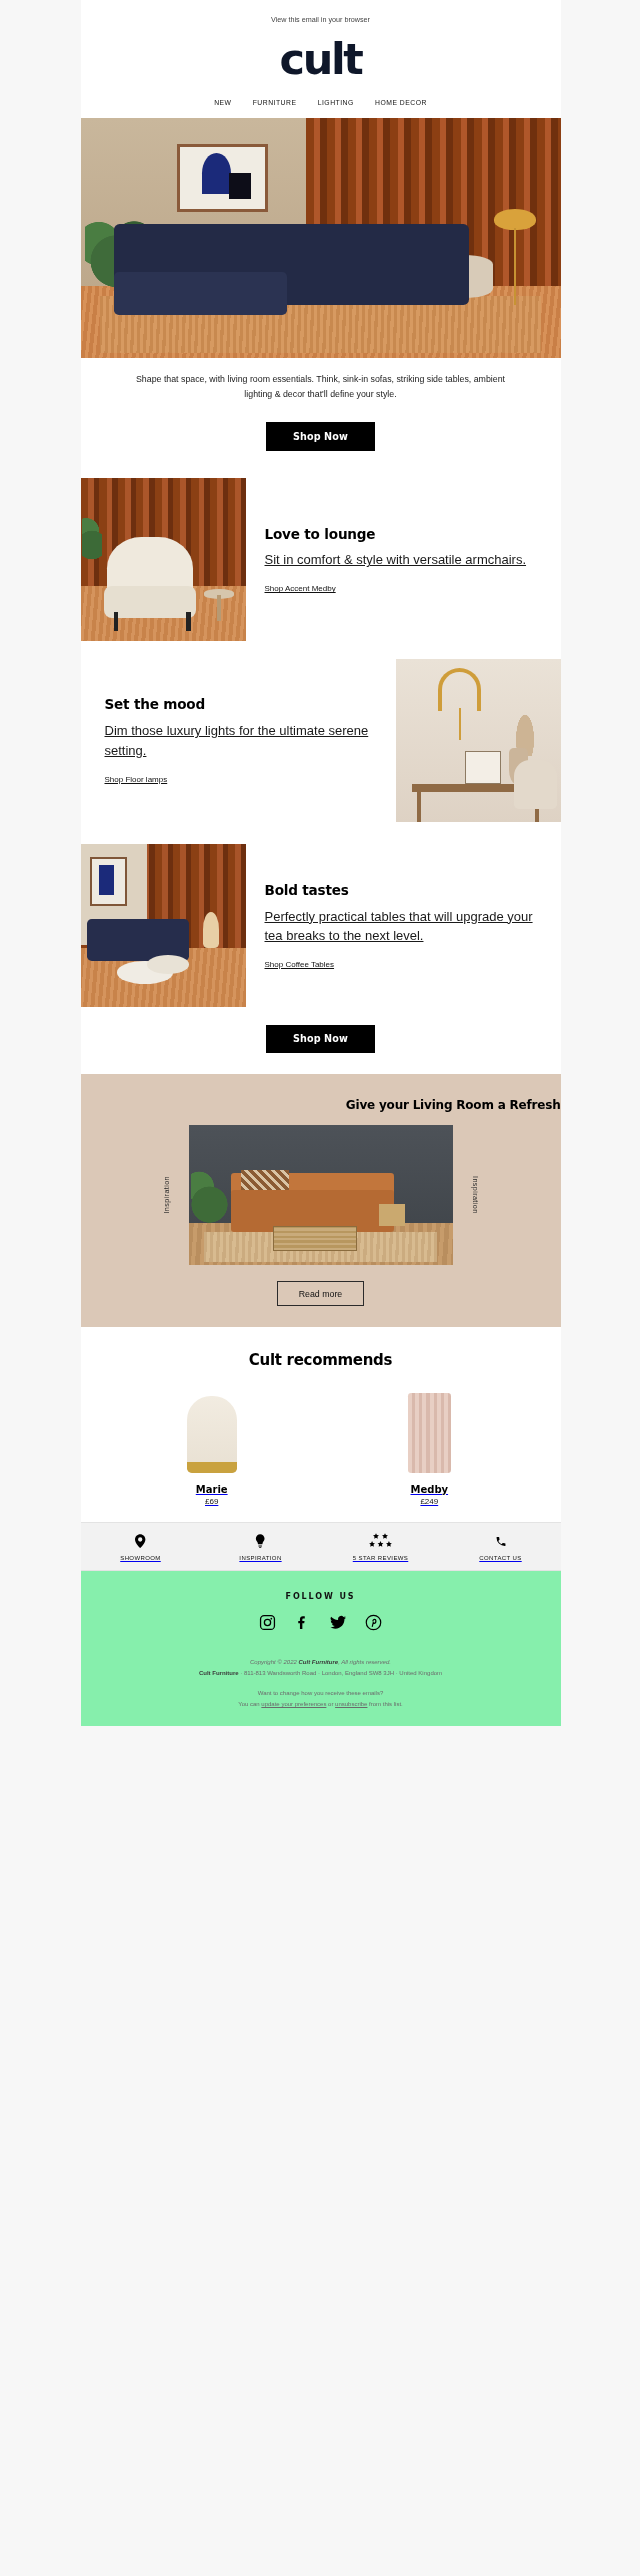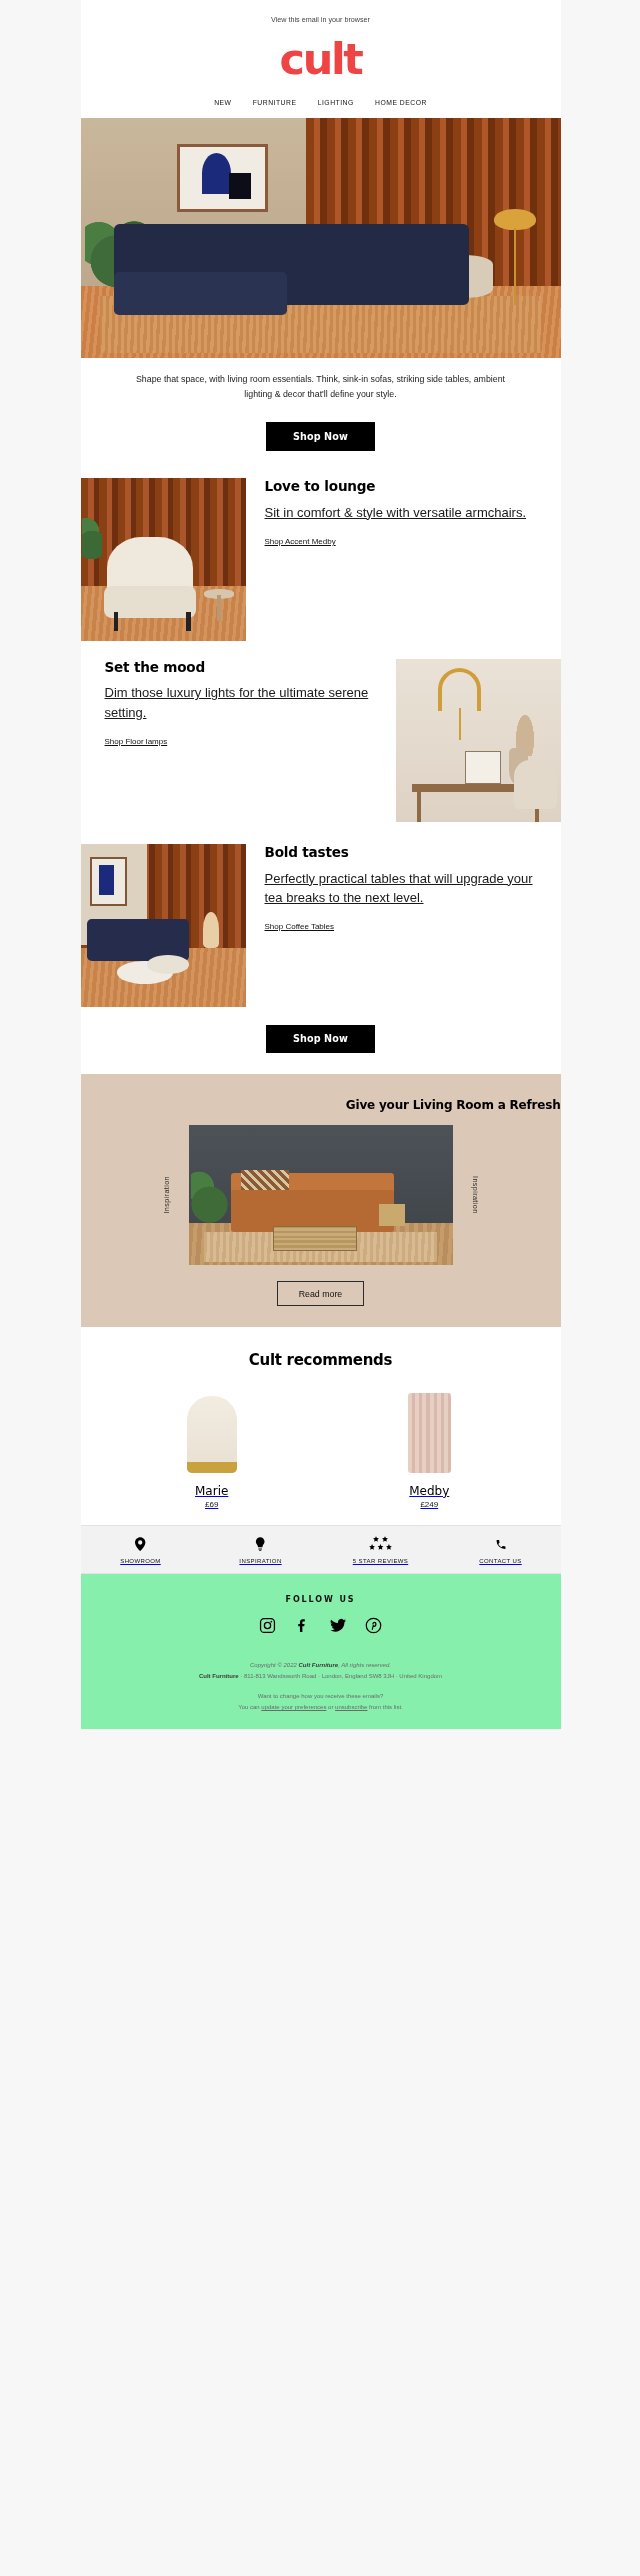--- a/index.html
+++ b/index.html
@@ -18,21 +18,21 @@
   .preheader { text-align: center; padding: 9.6px 0 0; }
   .preheader a {
     font-size: 7.2px; color: #444; text-decoration: none;
     font-family: "Liberation Sans", sans-serif;
   }
 
   
   .logo-row { text-align: center; padding: 13px 0 4.8px; }
   .logo {
     font-size: 43px; font-weight: 700; letter-spacing: -2.4px;
-    line-height: 1; color: #ef4444; display: inline-block;
+    line-height: 1; color: #0f172a; display: inline-block;
     font-family: "DejaVu Sans", sans-serif;
   }
 
   
   .nav { text-align: center; padding: 8px 0 9.6px; }
   .nav a {
     font-size: 6.8px; letter-spacing: 0.5px; color: #111;
     text-decoration: none; margin: 0 8.8px; text-transform: uppercase;
   }
 
@@ -50,21 +50,21 @@
   .btn-row { text-align: center; padding: 21px 0 27px; }
   .btn {
     display: inline-block; background: #000; color: #fff;
     font-size: 9.6px; font-weight: 600; padding: 8.8px 27px;
     text-decoration: none; letter-spacing: 0.1px;
     font-family: "DejaVu Sans", sans-serif;
   }
   .btn-row.tight { padding: 17.6px 0 21px; }
 
   
-  .feature { display: flex; width: 480px; align-items: flex-start; }
+  .feature { display: flex; width: 480px; align-items: center; }
   .feature .imgcell { width: 165px; height: 163px; overflow: hidden; position: relative; flex: 0 0 165px; }
   .feature .txtcell {
     flex: 1; padding: 0 19px; display: flex; flex-direction: column;
     justify-content: center;
   }
   .feature.left-text .txtcell { padding-left: 24px; }
   .f-title {
     font-size: 13.6px; font-weight: 700; color: #000; letter-spacing: -0.2px;
     font-family: "DejaVu Sans", sans-serif;
   }
@@ -98,21 +98,21 @@
 
   
   .rec-title {
     text-align: center; font-size: 15px; font-weight: 700; color: #000;
     padding: 24px 0 17.6px; letter-spacing: -0.3px;
     font-family: "DejaVu Sans", sans-serif;
   }
   .products { display: flex; justify-content: space-around; padding: 0 22.4px 16px; }
   .product { width: 120px; text-align: center; }
   .p-img { height: 86px; display: flex; align-items: flex-end; justify-content: center; }
-  .p-name { font-size: 12px; font-weight: 400; color: #000; padding-top: 11.2px; font-family:"DejaVu Sans",sans-serif; }
+  .p-name { font-size: 10px; font-weight: 700; color: #000; padding-top: 11.2px; font-family:"DejaVu Sans",sans-serif; }
   .p-price { font-size: 8px; color: #111; padding-top: 2.4px; }
 
   
   .usp { display: flex; background: #f2f2f2; border-top: 0.8px solid #e3e3e3; border-bottom:0.8px solid #e3e3e3; }
   .usp-item { flex: 1; text-align: center; padding: 9.6px 0 8.8px; }
   .usp-ic { height: 17.6px; display:flex; align-items:center; justify-content:center; }
   .usp-label { font-size: 6px; letter-spacing: 0.4px; color: #111; padding-top: 4.8px; }
 
   
   .foot { background: #86efac; padding: 21px 0 16px; }

